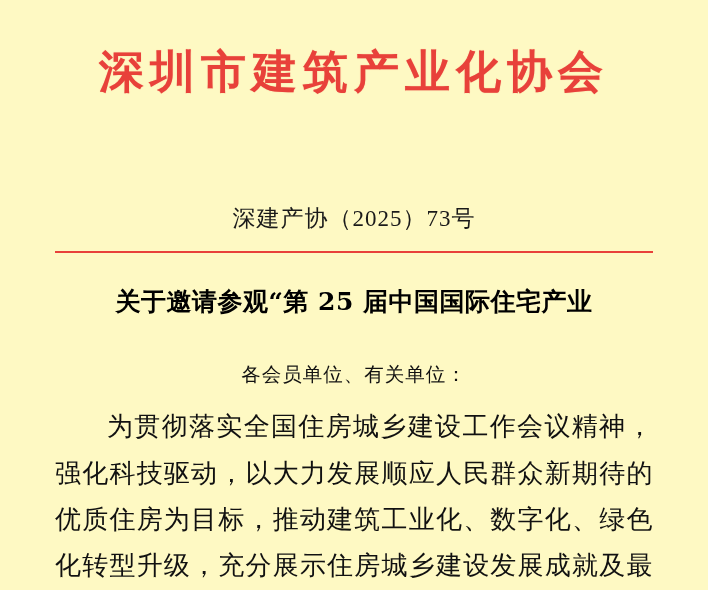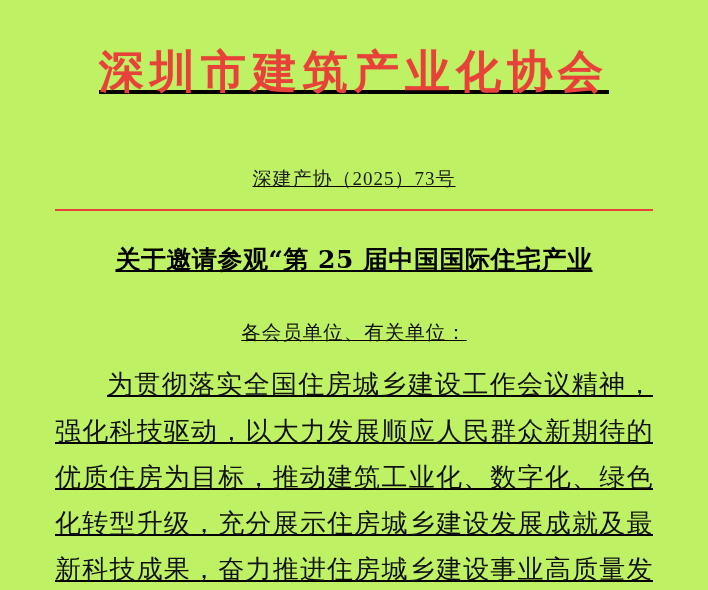--- a/index.html
+++ b/index.html
@@ -10,43 +10,42 @@
     width: 708px;
     height: 590px;
     background: #ffffff;
     font-family: "Liberation Serif", serif;
     overflow: hidden;
   }
   .page {
     position: relative;
     width: 708px;
     height: 590px;
-    background: #bef264;
+    background: #fef9c3;
     box-sizing: border-box;
     padding: 0 55px;
-    text-decoration: underline;
   }
   .org-title {
     text-align: center;
     color: #e8413a;
     font-family: "DejaVu Serif", serif;
     font-weight: bold;
     font-size: 45px;
     letter-spacing: 6px;
     line-height: 1.1;
     padding-top: 47px;
     white-space: nowrap;
     text-shadow: 0 0 1px rgba(232,65,58,0.4);
   }
   .doc-number {
     text-align: center;
-    font-size: 19px;
+    font-size: 23px;
     color: #1a1a1a;
     letter-spacing: 1px;
-    margin-top: 69px;
+    margin-top: 106px;
   }
   .red-rule {
     height: 2px;
     background: #e8413a;
     margin-top: 17px;
     width: 100%;
   }
   .doc-title {
     text-align: center;
     font-family: "DejaVu Serif", serif;

